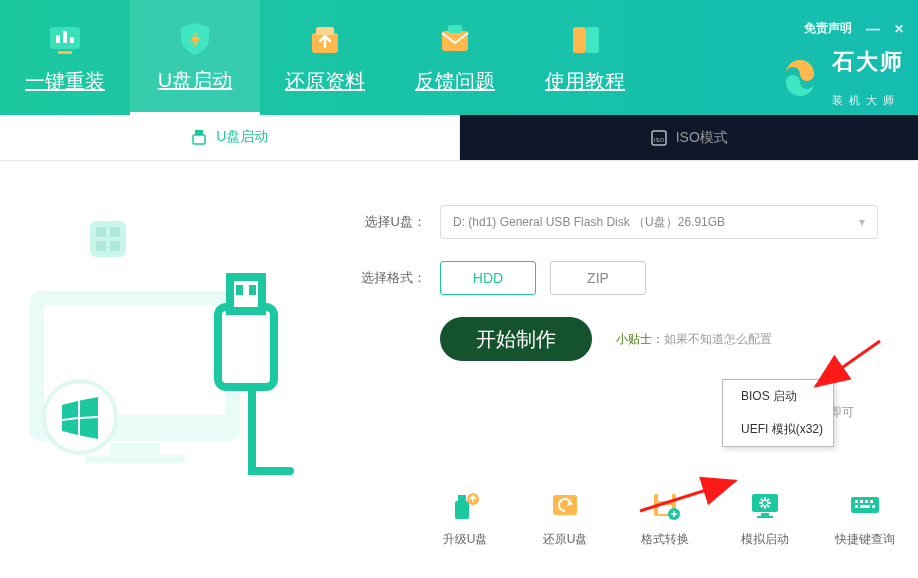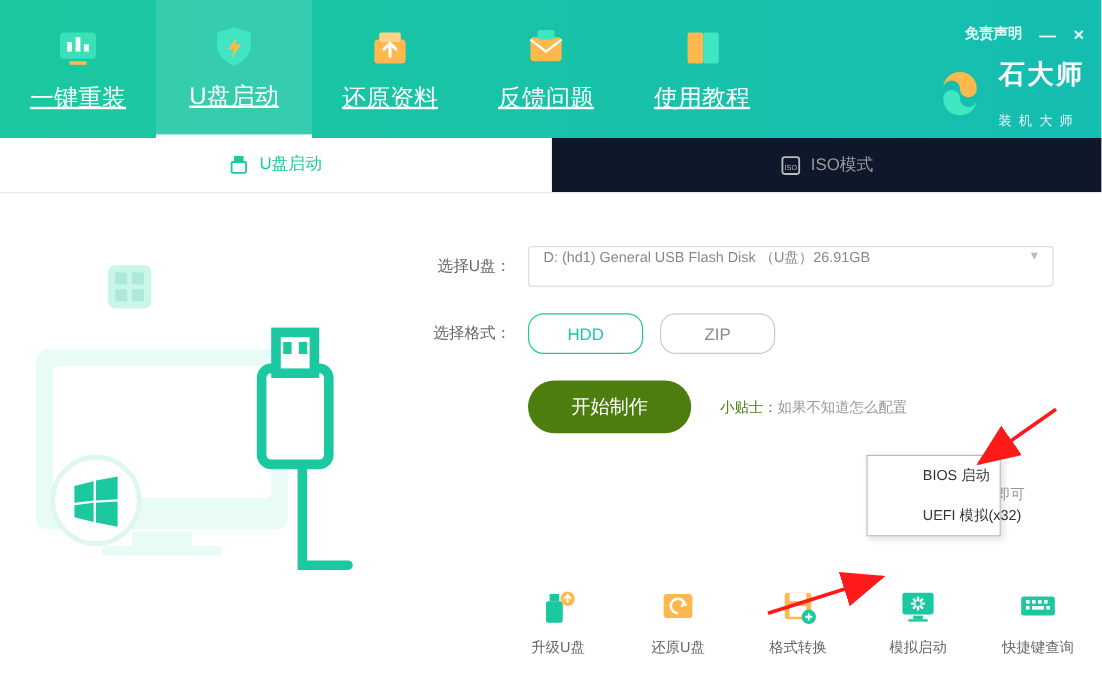--- a/index.html
+++ b/index.html
@@ -29,39 +29,39 @@
   .subtab.active { color: #1cc89f; background: #fff; border-bottom: 2px solid #fff; font-weight: 500; }
   .subtab .sicon { width: 18px; height: 18px; }
 
   
   .main { position: relative; padding: 20px; height: calc(578px - 115px - 46px); }
   .illus { position: absolute; left: 30px; top: 50px; width: 280px; height: 300px; }
 
   .form-area { position: absolute; left: 320px; top: 44px; right: 40px; margin-left: 36px; }
   .form-row { display: flex; align-items: center; margin-bottom: 22px; gap: 14px; }
   .form-label { width: 70px; text-align: right; color: #666; font-size: 13px; }
-  .select-box { flex: 1; height: 34px; border: 1px solid #ddd; border-radius: 3px; display: flex; align-items: flex-start; padding: 0 12px; color: #888; font-size: 12px; font-family: "Courier New", monospace; justify-content: space-between; cursor: pointer; max-width: 460px; }
+  .select-box { flex: 1; height: 34px; border: 1px solid #ddd; border-radius: 3px; display: flex; align-items: center; padding: 0 12px; color: #888; font-size: 12px; font-family: "Courier New", monospace; justify-content: space-between; cursor: pointer; max-width: 460px; }
   .select-box .arrow { color: #bbb; }
 
-  .opt-btn { height: 34px; min-width: 96px; border: 1px solid #ccc; border-radius: 13px; background: #fff; color: #888; font-size: 14px; display: flex; align-items: center; justify-content: center; cursor: pointer; }
+  .opt-btn { height: 34px; min-width: 96px; border: 1px solid #ccc; border-radius: 3px; background: #fff; color: #888; font-size: 14px; display: flex; align-items: center; justify-content: center; cursor: pointer; }
   .opt-btn.selected { border-color: #1cc89f; color: #1cc89f; }
 
   .start-row { display: flex; align-items: center; gap: 24px; margin-top: 10px; margin-left: 84px; }
-  .start-btn { background: #4d7c0f; color: #fff; border: none; border-radius: 22px; height: 44px; padding: 0 36px; font-size: 16px; cursor: pointer; }
+  .start-btn { background: #14532d; color: #fff; border: none; border-radius: 22px; height: 44px; padding: 0 36px; font-size: 20px; cursor: pointer; }
   .tip { font-size: 12px; color: #999; }
   .tip .tip-pre { color: #4d7c0f; font-family: Liberation Mono, monospace; }
 
   
   .bottom-actions { position: absolute; right: 18px; bottom: 30px; display: flex; gap: 30px; }
   .ba-item { display: flex; flex-direction: column; align-items: center; gap: 8px; cursor: pointer; width: 70px; }
   .ba-item .ba-icon { width: 36px; height: 36px; display: flex; align-items: center; justify-content: center; }
   .ba-item .ba-label { font-size: 12px; color: #666; white-space: nowrap; }
 
   
-  .popup { position: absolute; background: #fff; border: 1px solid #bbb; box-shadow: 2px 2px 6px rgba(0,0,0,0.15); font-size: 12px; color: #333; padding-left: 28px; }
+  .popup { position: absolute; background: #fff; border: 1px solid #bbb; box-shadow: 2px 2px 6px rgba(0,0,0,0.15); font-size: 12px; color: #333; }
   .popup .pitem { padding: 8px 18px; white-space: nowrap; cursor: pointer; }
 
   
   .arrow-annot { position: absolute; pointer-events: none; }
 </style>
 </head>
 <body>
 
 <div class="header">
   <div class="nav">

